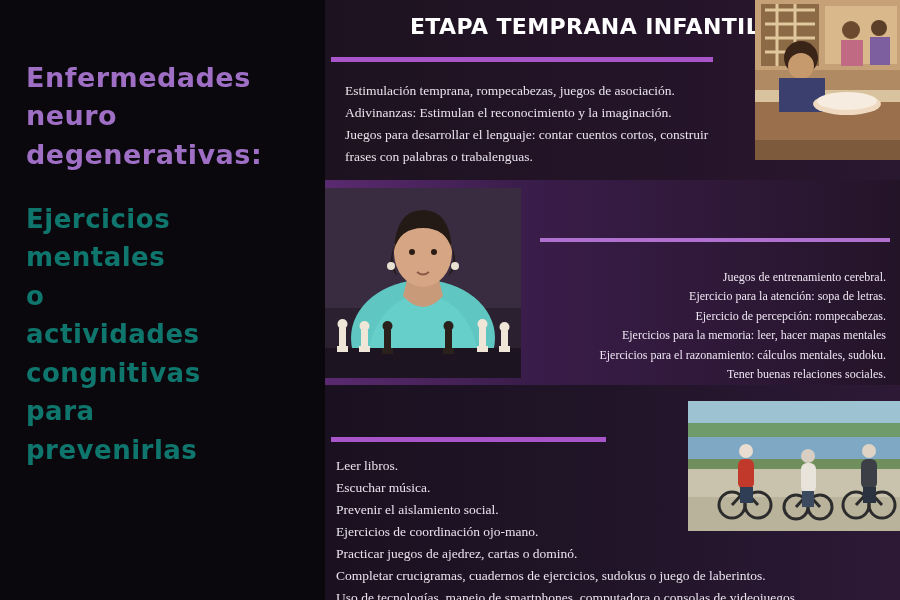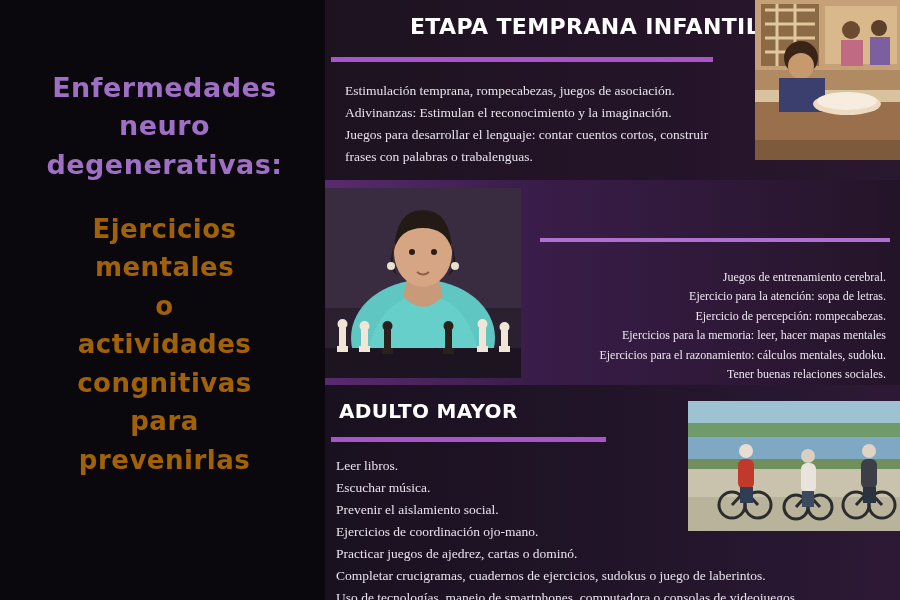--- a/index.html
+++ b/index.html
@@ -33,28 +33,27 @@
     padding: 55px 18px 10px 22px;
   }
   .left-title {
     color: #9e6fc4;
     font-family: "DejaVu Sans", sans-serif;
     font-weight: bold;
     font-size: 27px;
     line-height: 1.42;
     letter-spacing: 0.5px;
     white-space: pre-line;
-    margin: 14px;
-    text-align: center;
+    margin: 4px;
   }
   .left-title.second {
     margin-top: 26px;
     font-size: 26px;
     line-height: 1.48;
-    color: #a16207;
+    color: #0f766e;
   }
 
   
   .right-area {
     position: absolute;
     left: 325px;
     top: 0;
     width: 575px;
     height: 600px;
   }
@@ -286,21 +285,20 @@
       <div class="rule"></div>
       <div class="body">Juegos de entrenamiento cerebral.
 Ejercicio para la atención: sopa de letras.
 Ejercicio de percepción: rompecabezas.
 Ejercicios para la memoria: leer, hacer mapas mentales
 Ejercicios para el razonamiento: cálculos mentales, sudoku.
 Tener buenas relaciones sociales.</div>
     </div>
 
     <div class="sec3">
-      <div class="headline">ADULTO MAYOR</div>
       <div class="rule"></div>
       <div class="photo">
         <svg viewBox="0 0 212 130" preserveAspectRatio="none" aria-hidden="true">
           <rect x="0" y="0" width="212" height="130" fill="#8fb8c9"></rect>
           <rect x="0" y="0" width="212" height="30" fill="#9dc3d2"></rect>
           <rect x="0" y="22" width="212" height="18" fill="#6f9a6a"></rect>
           <rect x="0" y="36" width="212" height="26" fill="#7fa8c4"></rect>
           <rect x="0" y="58" width="212" height="14" fill="#6f8f5c"></rect>
           <rect x="0" y="68" width="212" height="62" fill="#c9c3ad"></rect>
           <rect x="0" y="96" width="212" height="34" fill="#b9b39c"></rect>

